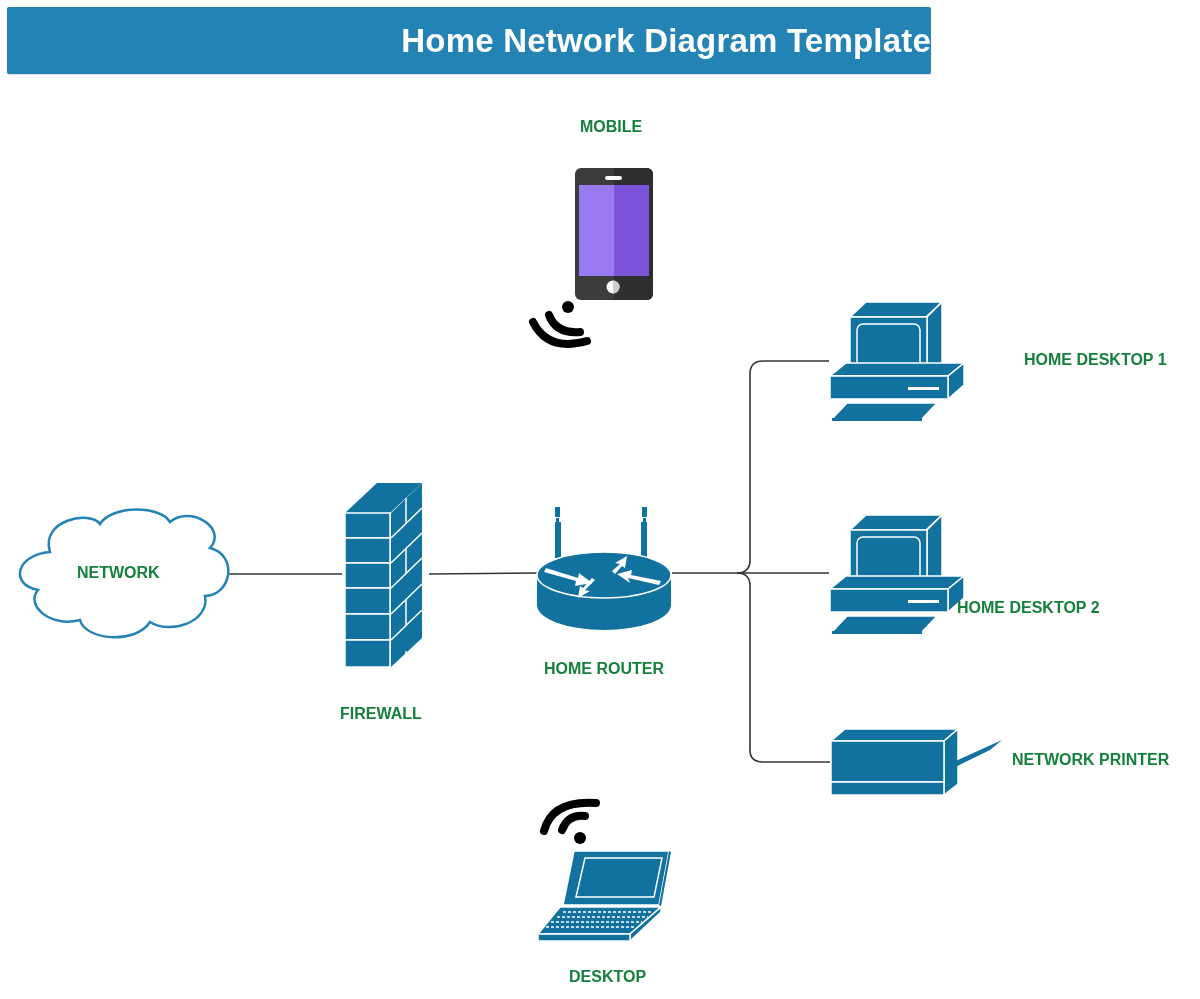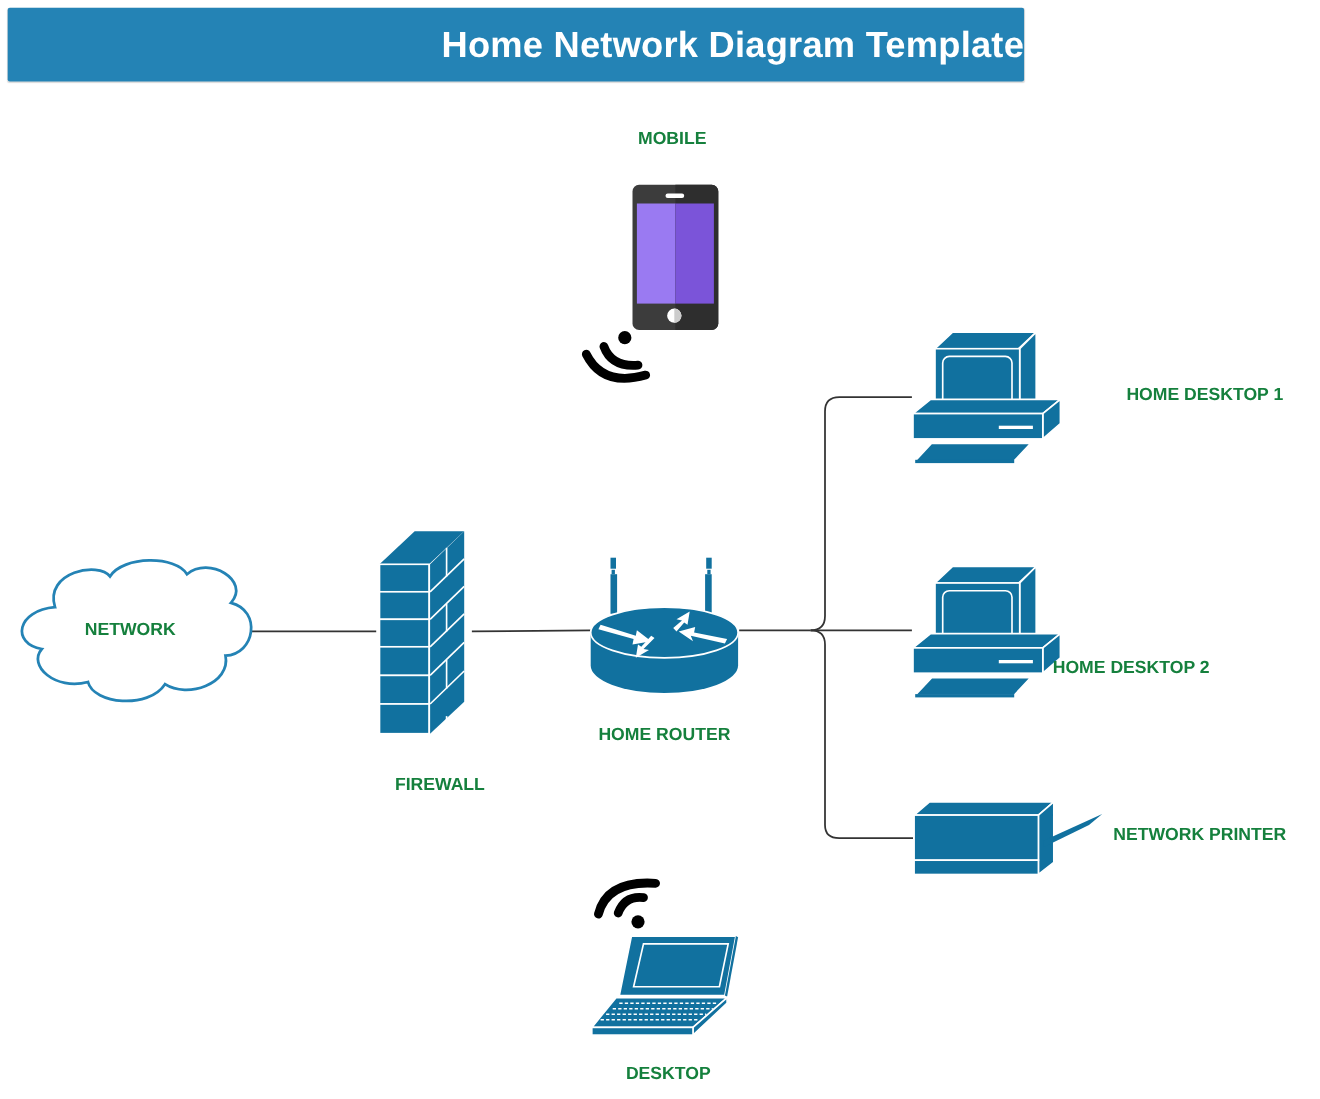--- a/index.html
+++ b/index.html
@@ -138,18 +138,18 @@
   </g>
   <g fill="none" stroke="#000000" stroke-width="8" stroke-linecap="round">
     <circle cx="580" cy="838" r="6" fill="#000000" stroke="none"></circle>
     <path d="M562 830 Q568 814 585 816"></path>
     <path d="M544 831 Q552 800 596 803"></path>
   </g>
 </svg>
 
 <span class="label" style="left:580px; top:118px;">MOBILE</span>
 <span class="label" style="left:77px; top:564px;">NETWORK</span>
-<span class="label" style="left:359px; top:705px;">FIREWALL</span>
+<span class="label" style="left:340px; top:705px;">FIREWALL</span>
 <span class="label" style="left:544px; top:660px;">HOME ROUTER</span>
 <span class="label" style="left:1024px; top:351px;">HOME DESKTOP 1</span>
 <span class="label" style="left:957px; top:563px;margin-top:36px;">HOME DESKTOP 2</span>
 <span class="label" style="left:1012px; top:751px;text-align:right;">NETWORK PRINTER</span>
 <span class="label" style="left:569px; top:968px;">DESKTOP</span>
 
 </body></html>

